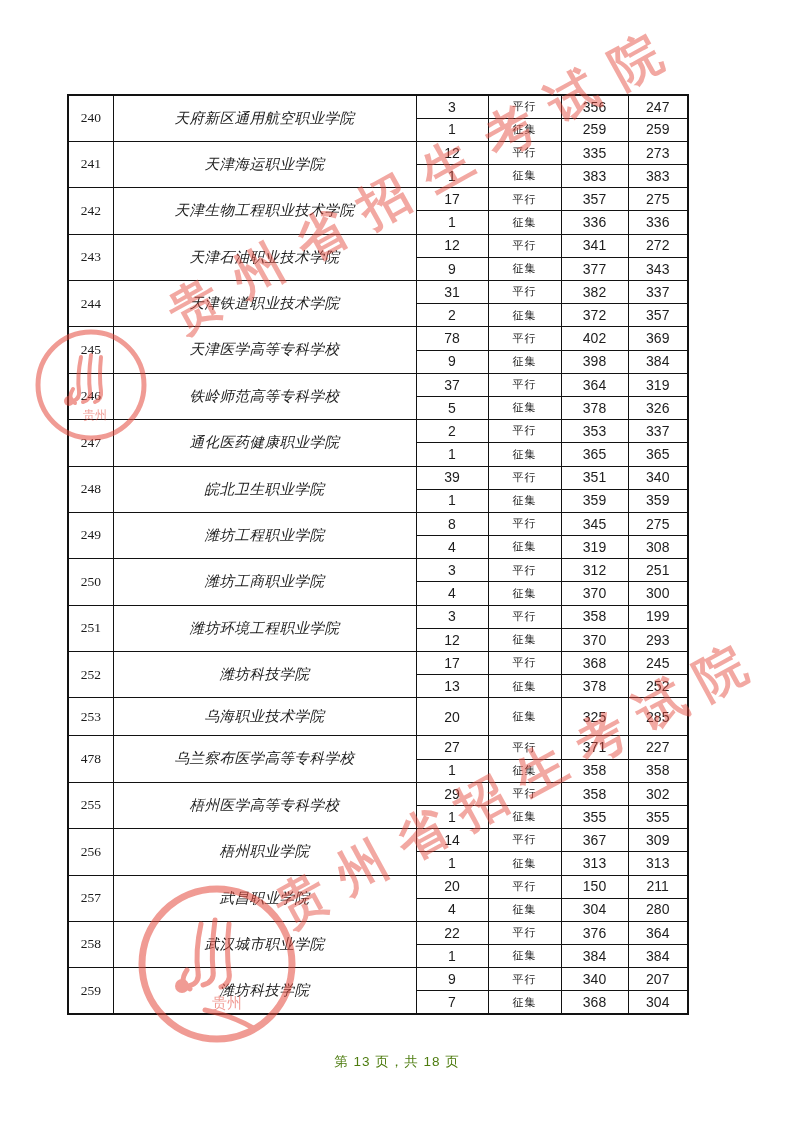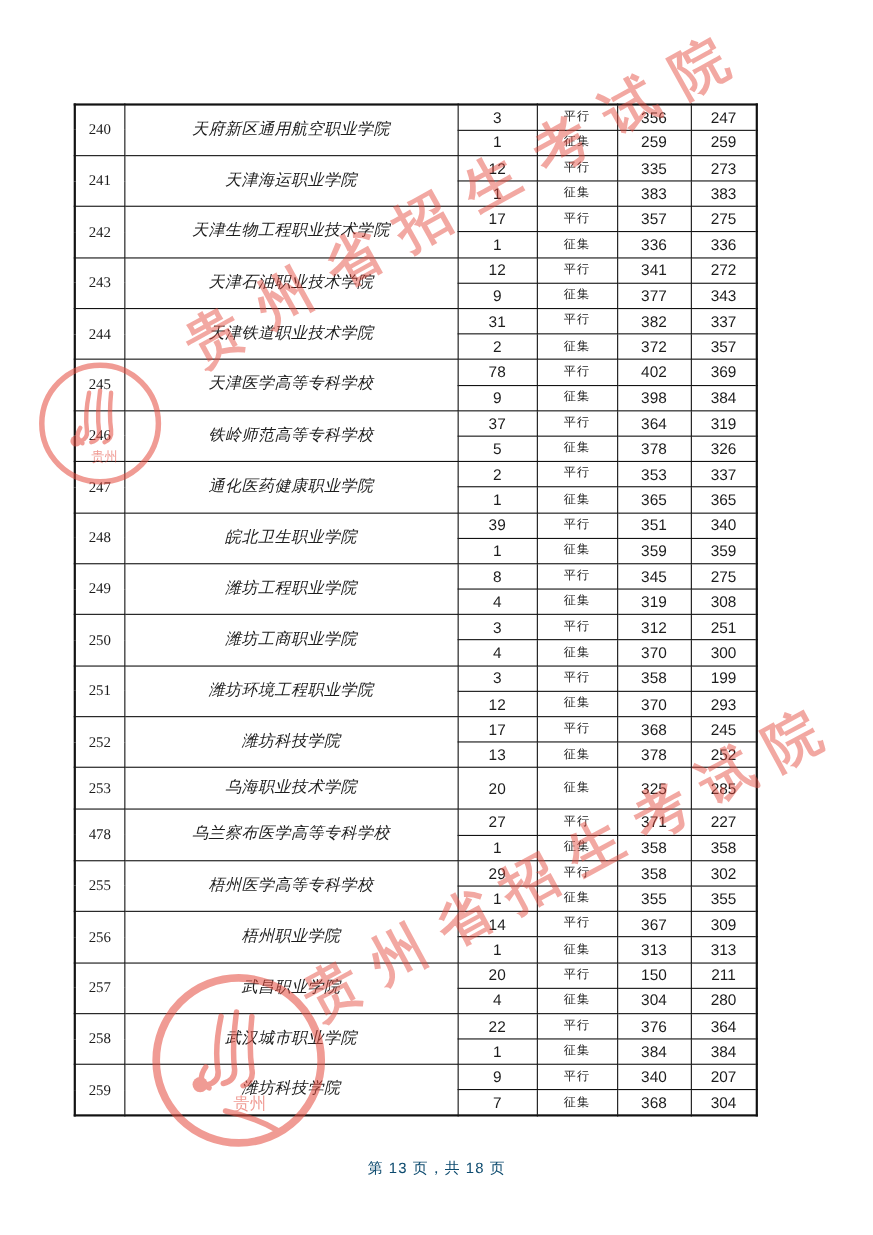--- a/index.html
+++ b/index.html
@@ -42,21 +42,21 @@
 
   .seal{position:absolute;pointer-events:none;z-index:6;opacity:0.55;}
   .seal-a{left:33px;top:327px;}
   .seal-b{left:135px;top:882px;}
   .seal text{font-family:"Liberation Serif",serif;}
 
   
   .footer{
     position:absolute;left:0;right:0;top:1053px;text-align:center;
     font-family:"Liberation Sans",sans-serif;font-size:13.5px;
-    color:#0c4a6e;letter-spacing:1px;z-index:2;
+    color:#4d7c0f;letter-spacing:1px;z-index:2;
   }
 </style>
 </head>
 <body>
 
 <div class="sheet">
 
   <table class="score">
     <colgroup>
       <col style="width:45px">

